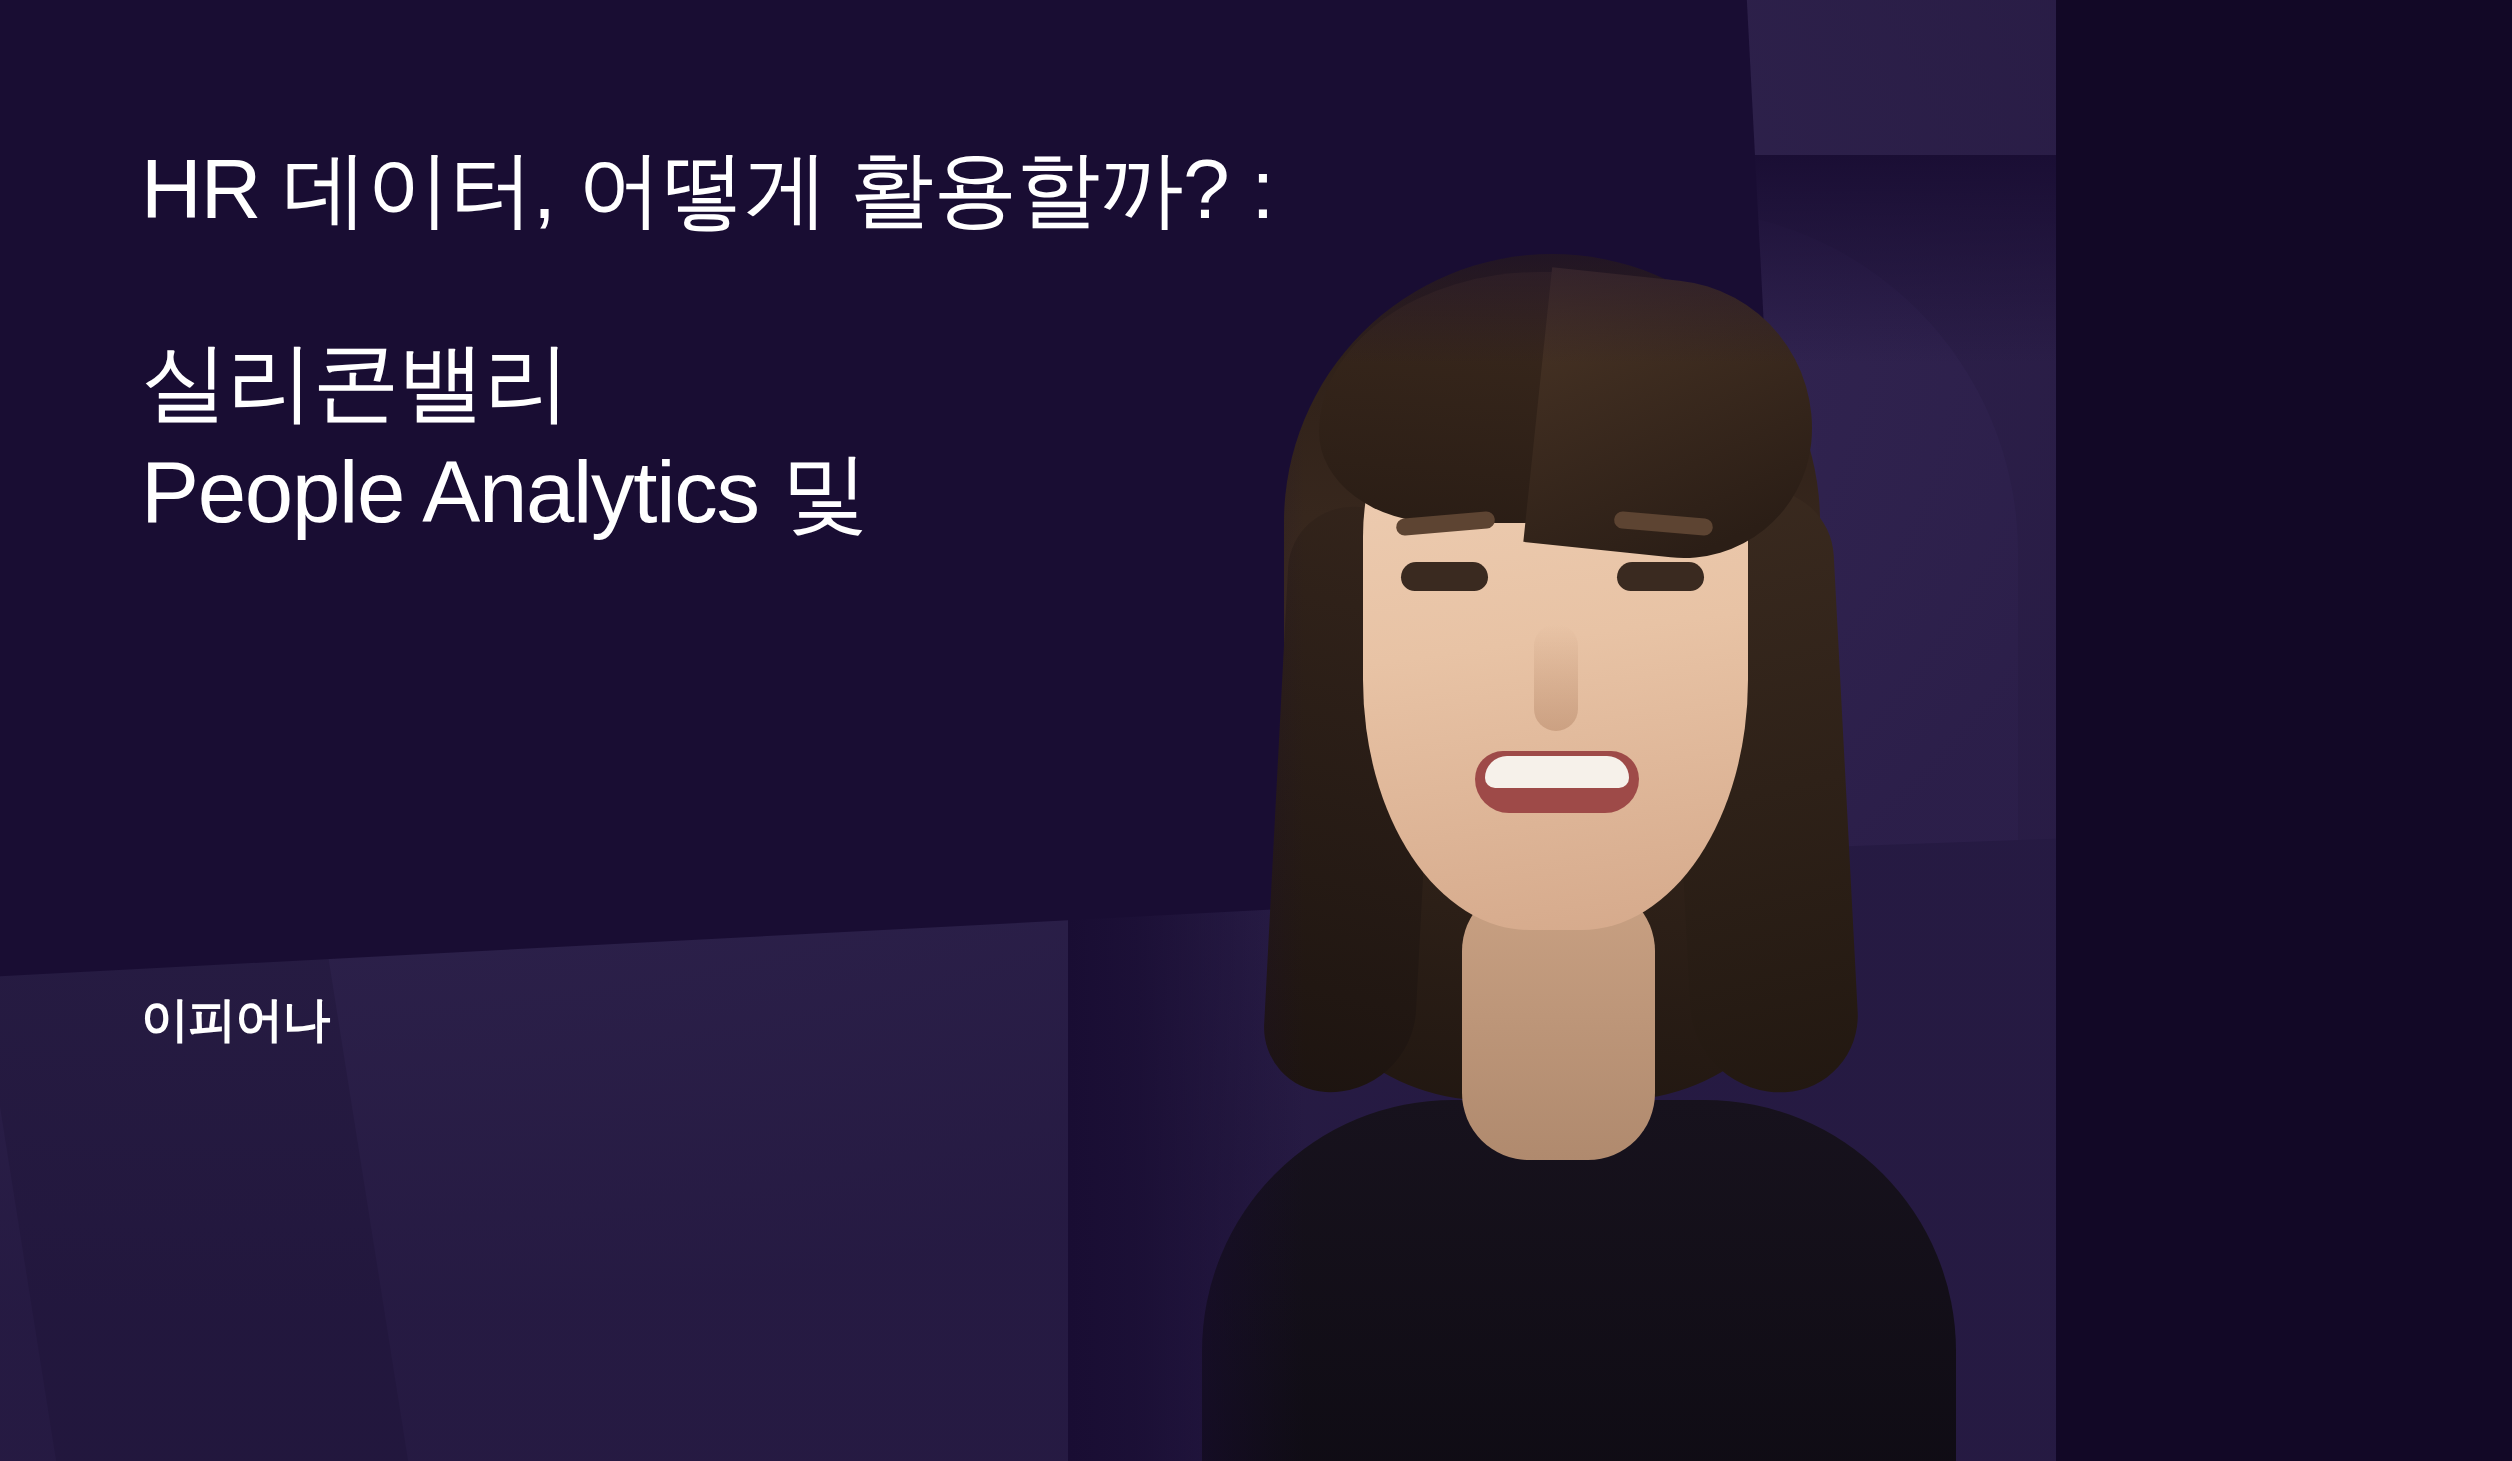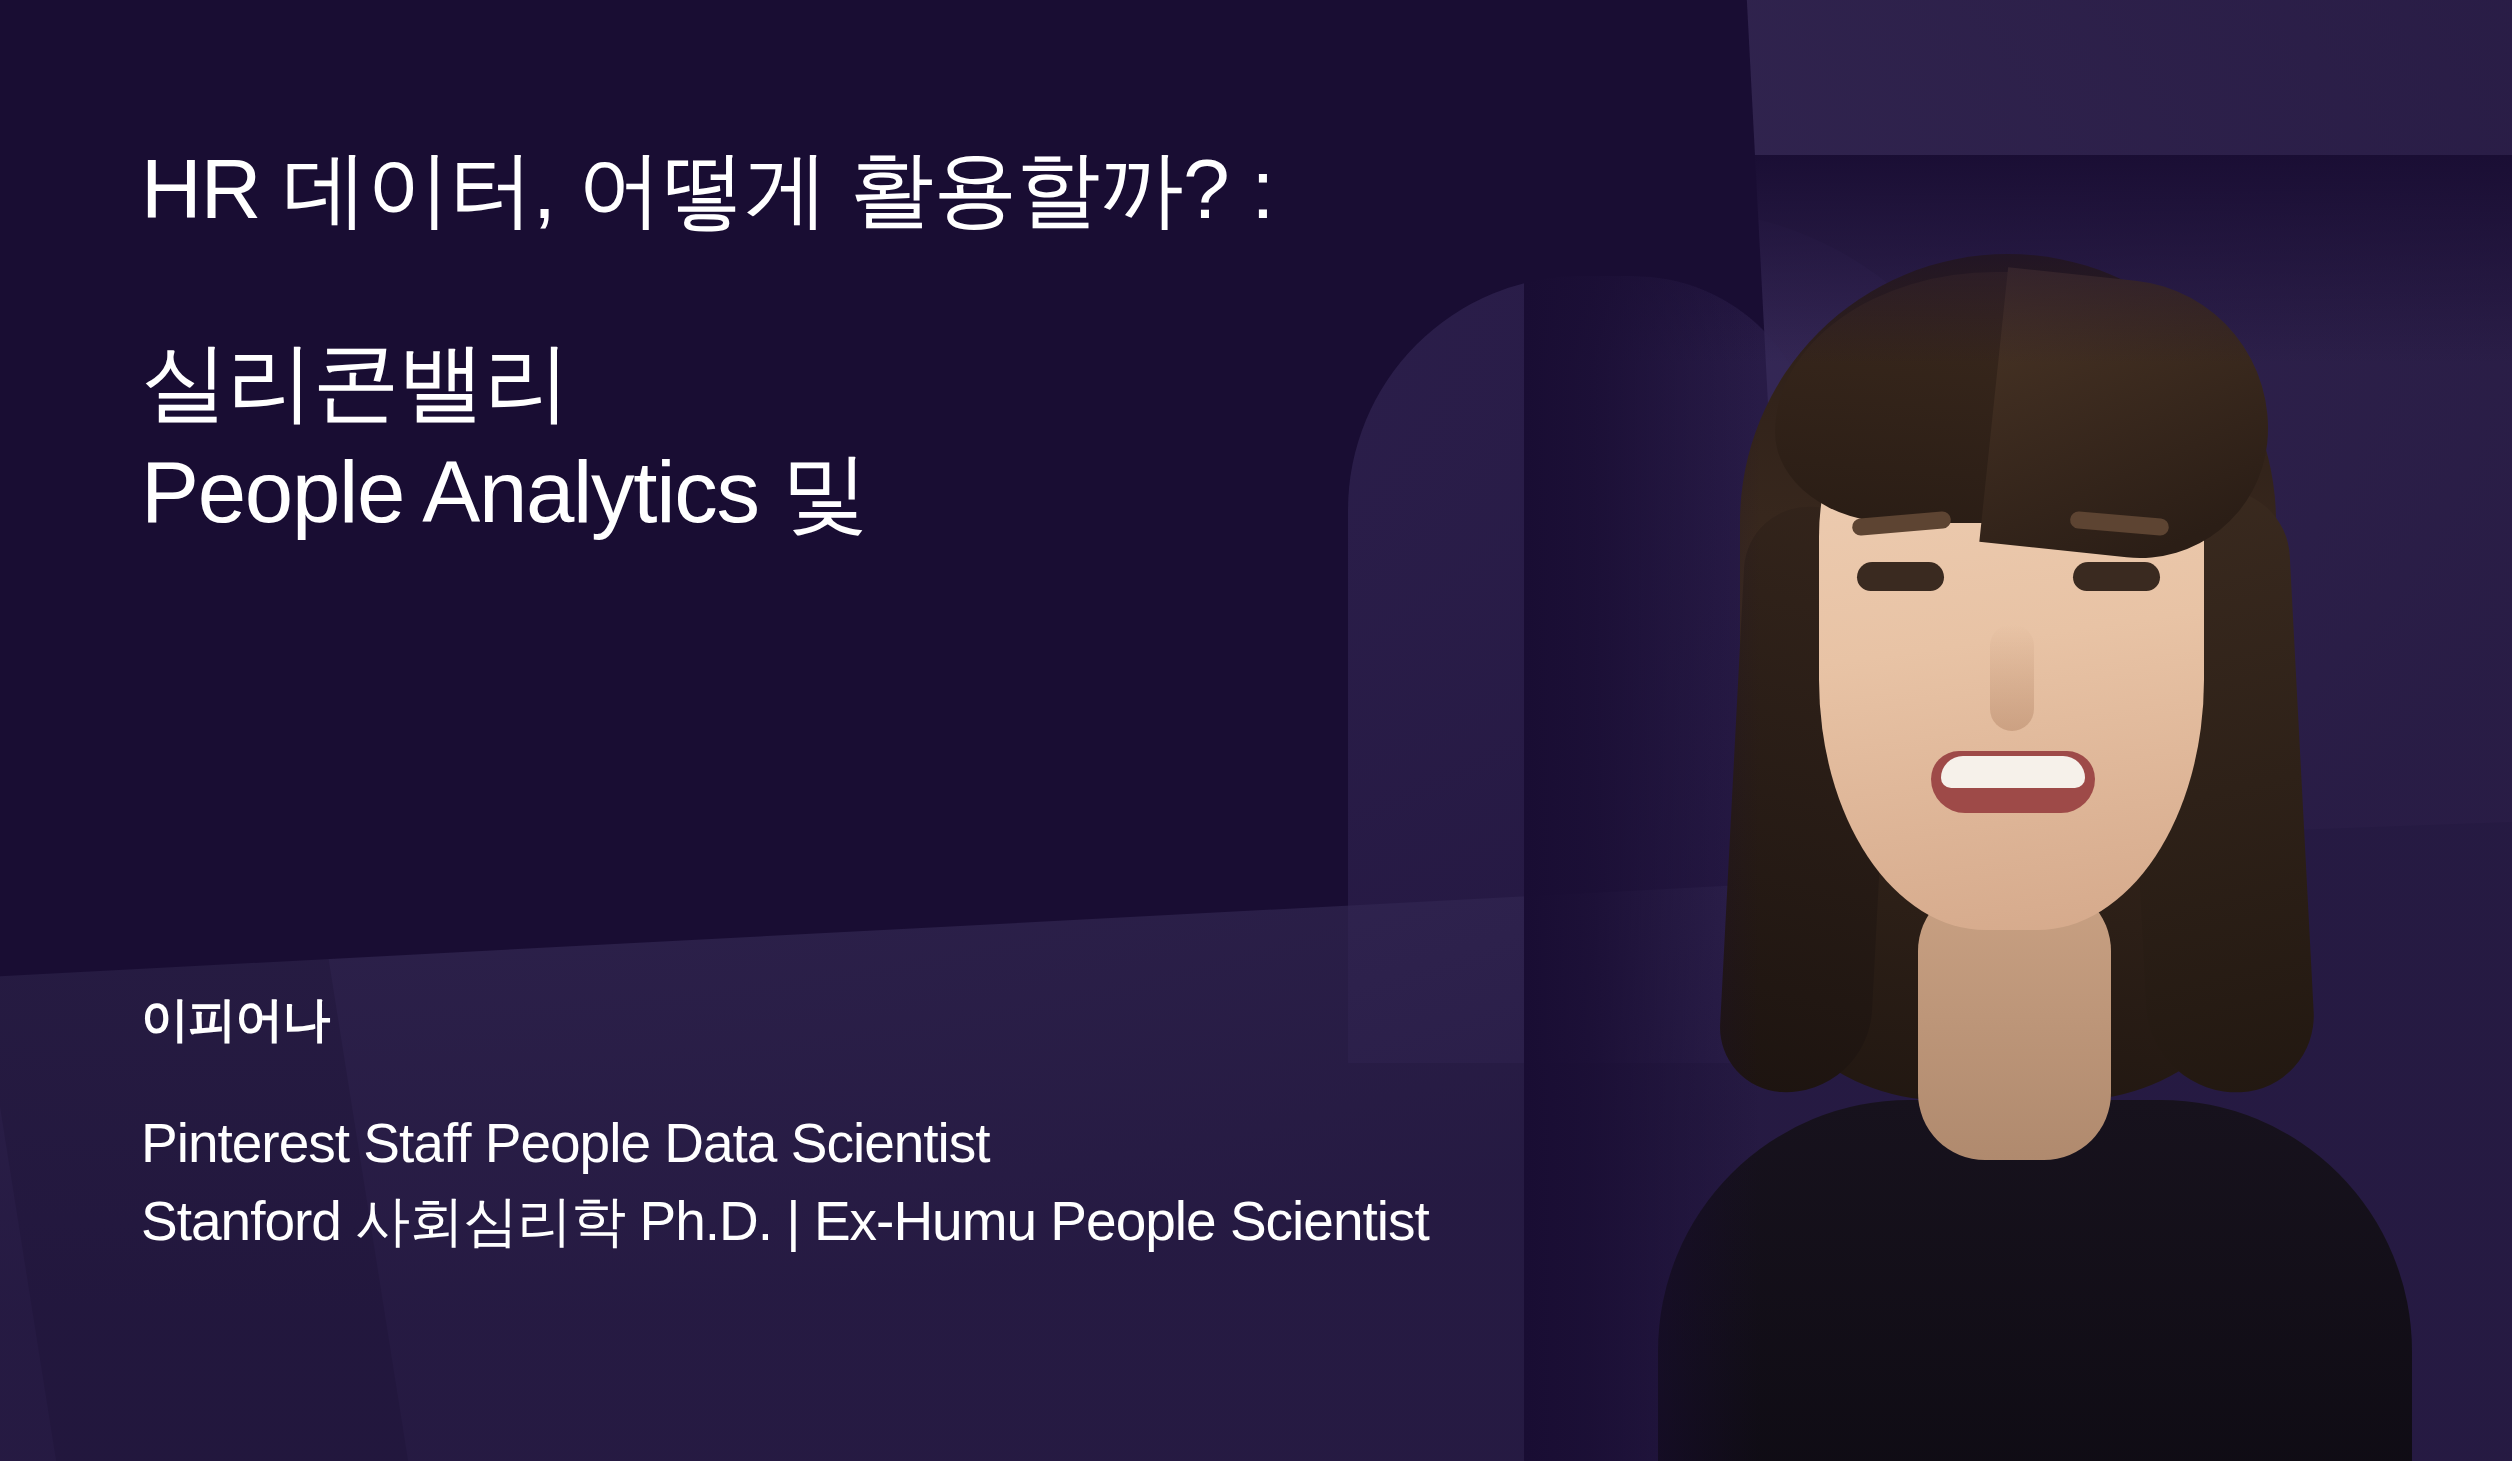--- a/index.html
+++ b/index.html
@@ -2,21 +2,21 @@
 <html style="font-size:13.4px"><head>
 <meta charset="utf-8">
 <style>
   html, body {
     margin: 0;
     padding: 0;
     background: #120826;
   }
   #banner {
     position: relative;
-    width: 2512px;
+    width: 2056px;
     height: 1461px;
     overflow: hidden;
     background: #190d33;
     font-family: "Liberation Sans", "DejaVu Sans", sans-serif;
   }
 
   
   .bg-layer {
     position: absolute;
     inset: 0;
@@ -343,20 +343,16 @@
 
     <div class="title-kicker">HR 데이터, 어떻게 활용할까? :</div>
 
     <div class="title-main">
       <span class="tl">실리콘밸리</span>
       <span class="tl">People Analytics 및</span>
     </div>
 
     <div class="speaker-name">이피어나</div>
 
-    <div class="credentials">
-      <span class="cl">Pinterest Staff People Data Scientist</span>
-      <span class="cl">Stanford 사회심리학 Ph.D. | Ex-Humu People Scientist</span>
-    </div>
 
   </div>
 </div>
 
 
 </body></html>

